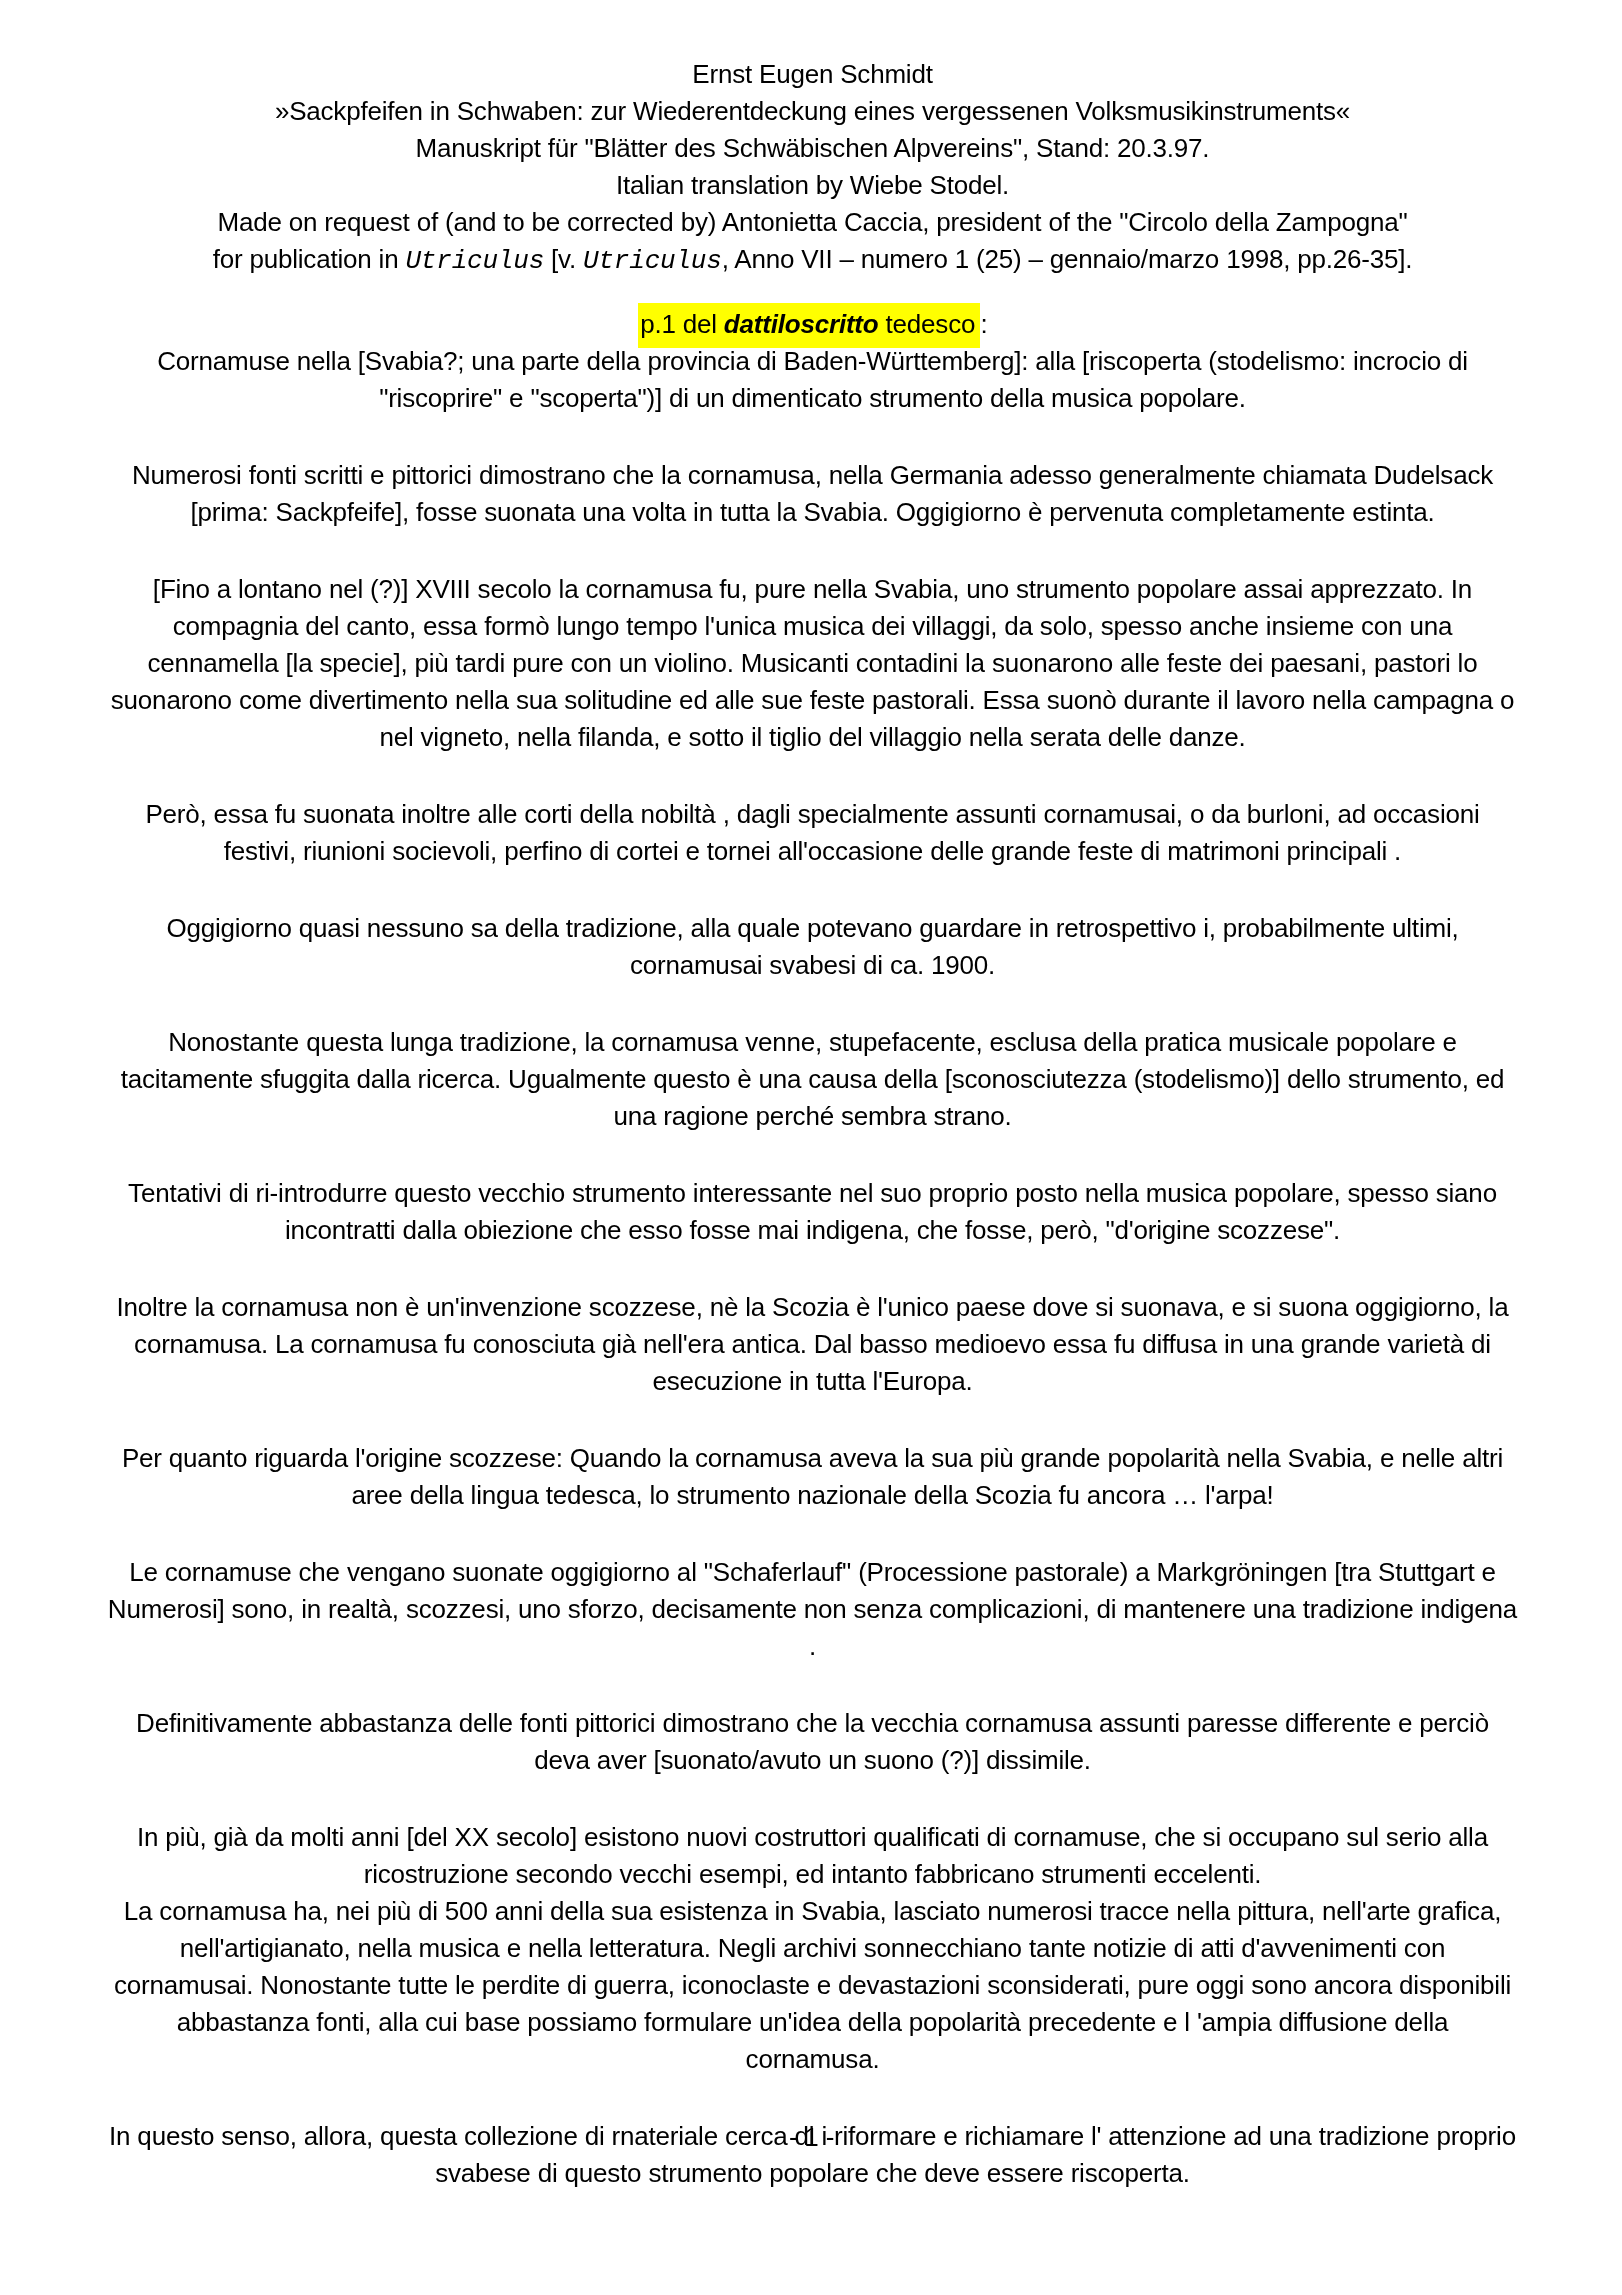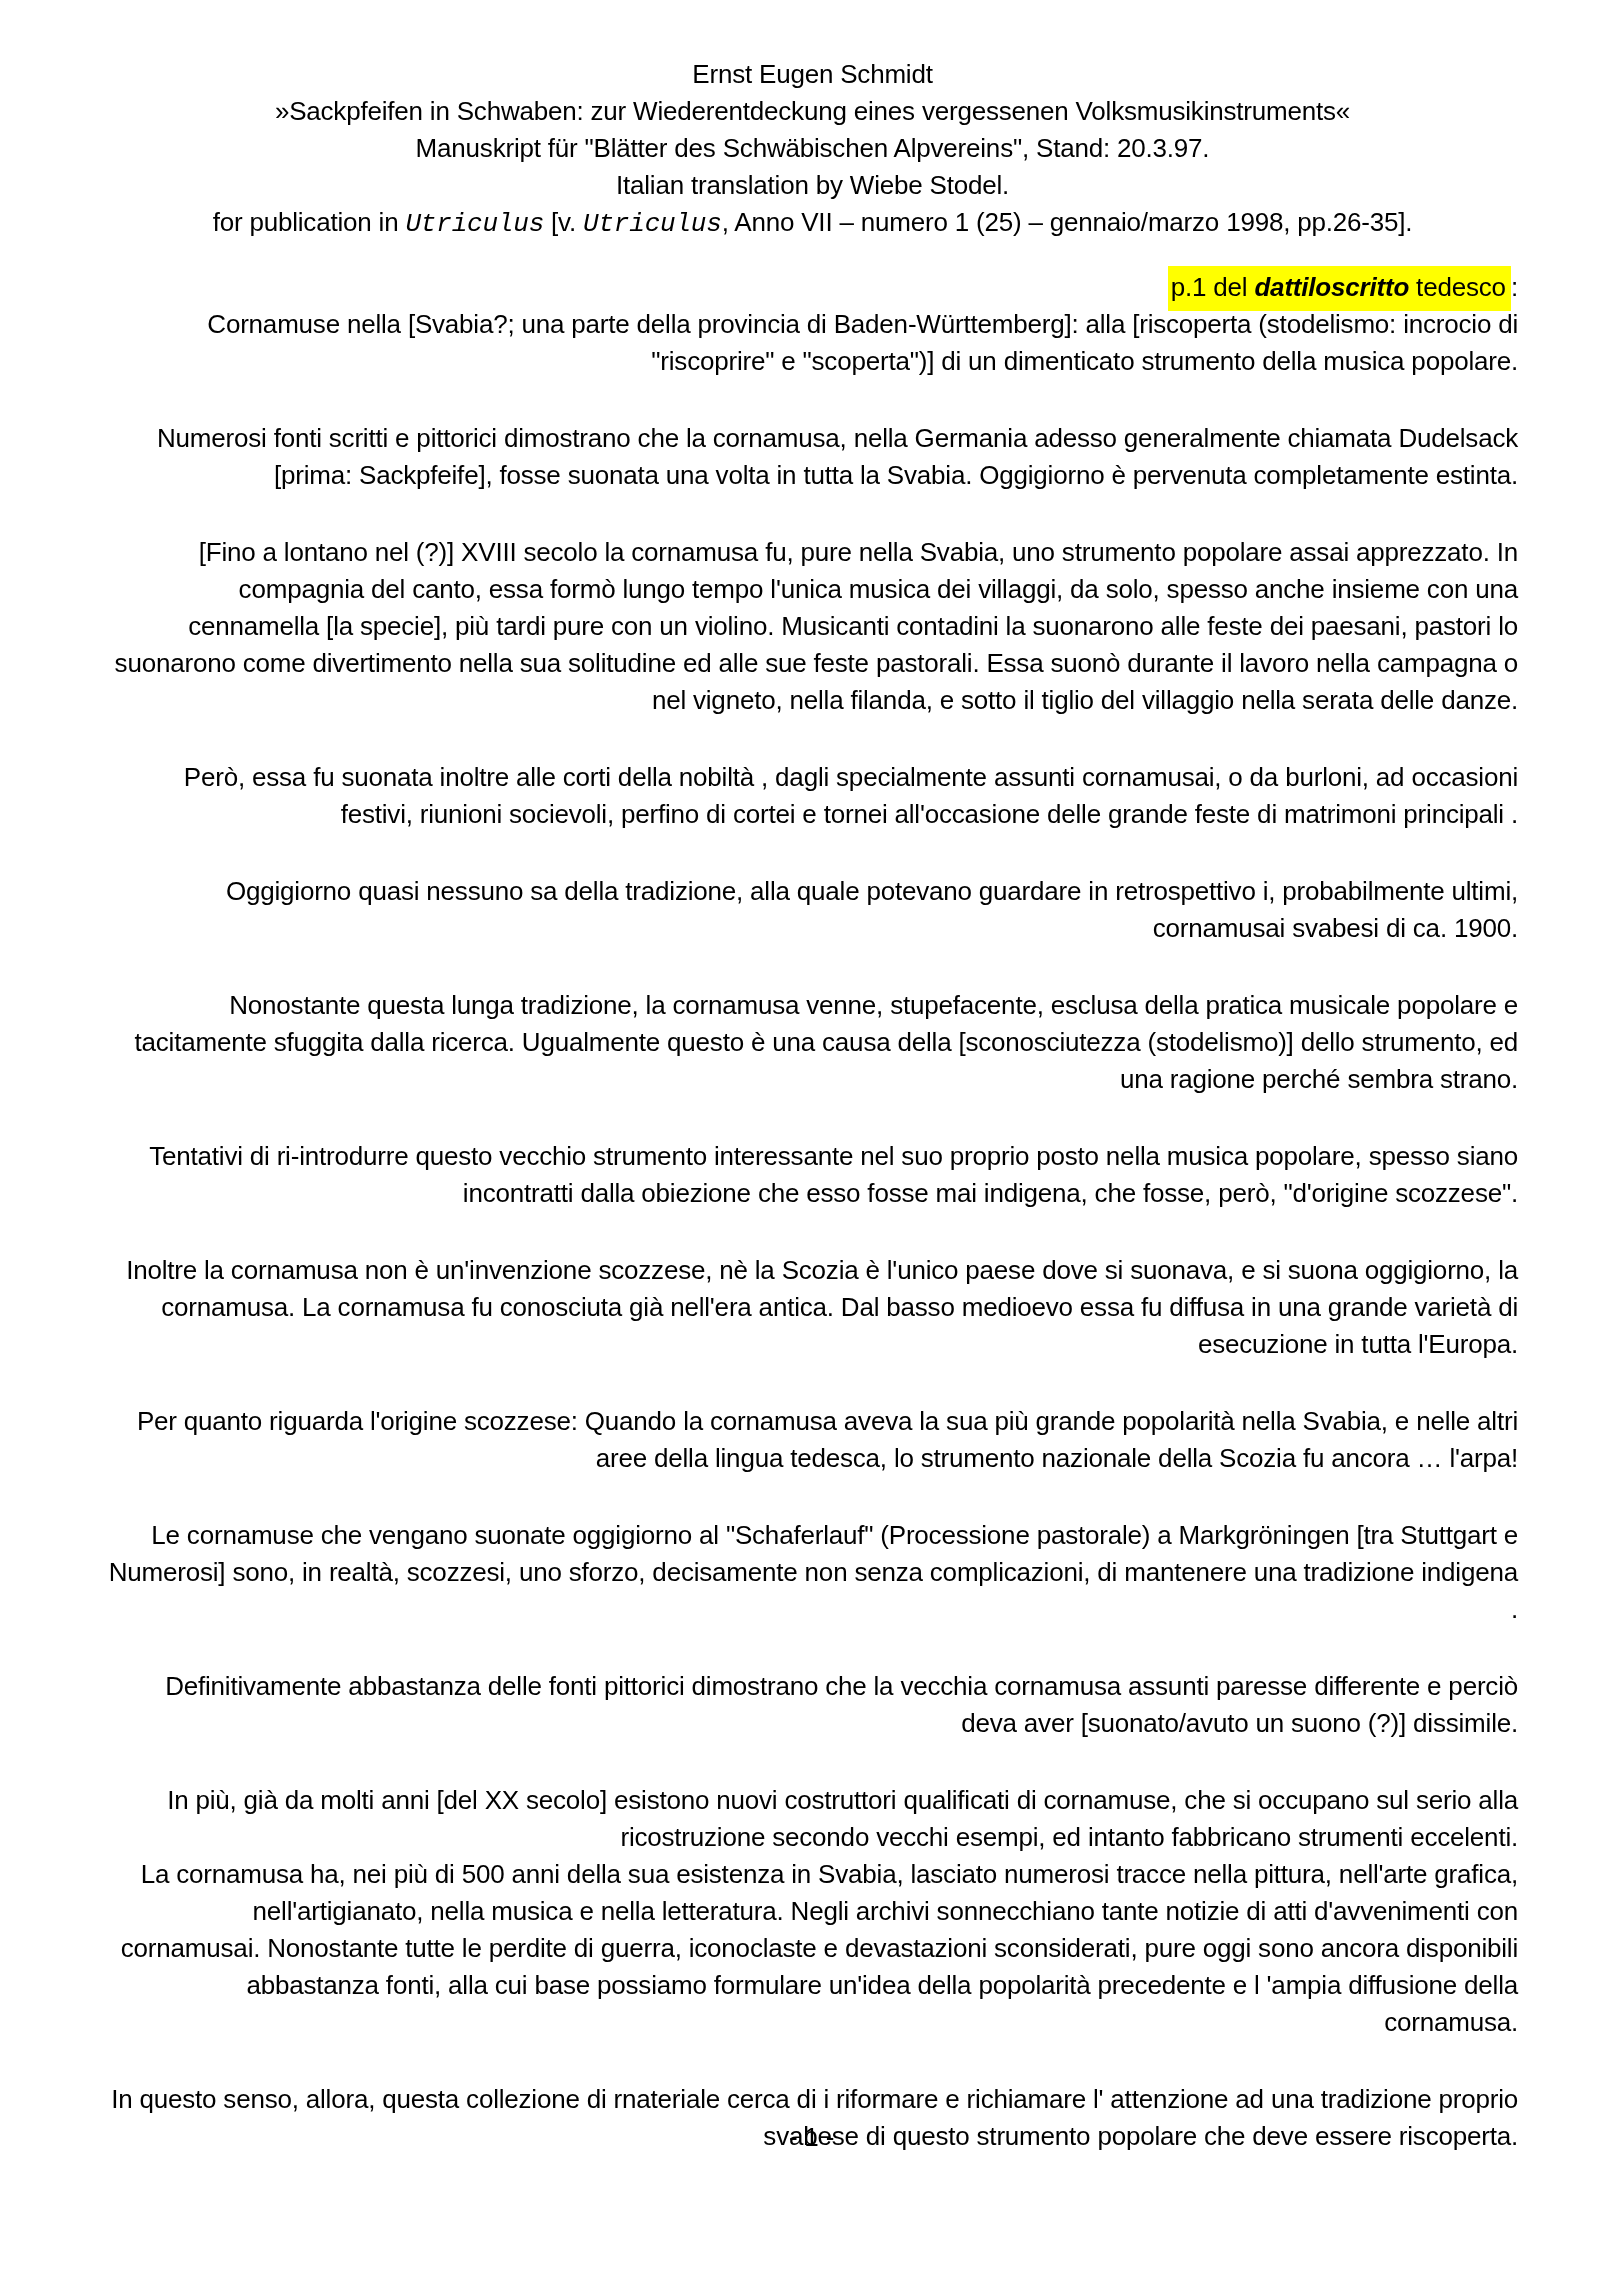--- a/index.html
+++ b/index.html
@@ -15,21 +15,21 @@
     line-height: 37px;
     letter-spacing: -0.2px;
   }
   .doc-header {
     padding: 56px 105px 0 107px;
     text-align: center;
   }
   .h-line { white-space: normal; }
   .doc-body {
     padding: 0 105px 0 107px;
-    text-align: right;
+    text-align: center;
   }
   .section-label { margin-top: 26px; }
   .section-label.second { margin-top: 98px; }
   .hl {
     background: #ffff00;
     padding: 5.9px 5.2px 8.5px 2.6px;
   }
   .emph { font-weight: bold; font-style: italic; }
   .doc-body p { margin: 40px 0 0 0; }
   .doc-body p.first { margin-top: 0; }
@@ -45,20 +45,21 @@
 </head>
 <body>
 
 <div class="page">
 
   <header class="doc-header">
     <div class="h-line">Ernst Eugen Schmidt</div>
     <div class="h-line">»Sackpfeifen in Schwaben: zur Wiederentdeckung eines vergessenen Volksmusikinstruments«</div>
     <div class="h-line">Manuskript für "Blätter des Schwäbischen Alpvereins", Stand: 20.3.97.</div>
     <div class="h-line">Italian translation by Wiebe Stodel.</div>
+    <div class="h-line">Made on request of (and to be corrected by) Antonietta Caccia, president of the "Circolo della Zampogna"</div>
     <div class="h-line"><span>for publication in </span><i>Utriculus</i><span> [v. </span><i>Utriculus</i><span>, Anno VII – numero 1 (25) – gennaio/marzo 1998, pp.26-35].</span></div>
   </header>
 
   <main class="doc-body">
 
     <div class="section-label"><span class="hl" style="background: rgb(255, 255, 0);"><span>p.1 del </span><span class="emph">dattiloscritto</span><span> tedesco</span></span><span>:</span></div>
 
     <p class="first">Cornamuse nella [Svabia?; una parte della provincia di Baden-Württemberg]: alla [riscoperta (stodelismo: incrocio di "riscoprire" e "scoperta")] di un dimenticato strumento della musica popolare.</p>
     <p>Numerosi fonti scritti e pittorici dimostrano che la cornamusa, nella Germania adesso generalmente chiamata Dudelsack [prima: Sackpfeife], fosse suonata una volta in tutta la Svabia. Oggigiorno è pervenuta completamente estinta.</p>
     <p>[Fino a lontano nel (?)] XVIII secolo la cornamusa fu, pure nella Svabia, uno strumento popolare assai apprezzato. In compagnia del canto, essa formò lungo tempo l'unica musica dei villaggi, da solo, spesso anche insieme con una cennamella [la specie], più tardi pure con un violino. Musicanti contadini la suonarono alle feste dei paesani, pastori lo suonarono come divertimento nella sua solitudine ed alle sue feste pastorali. Essa suonò durante il lavoro nella campagna o nel vigneto, nella filanda, e sotto il tiglio del villaggio nella serata delle danze.</p>

